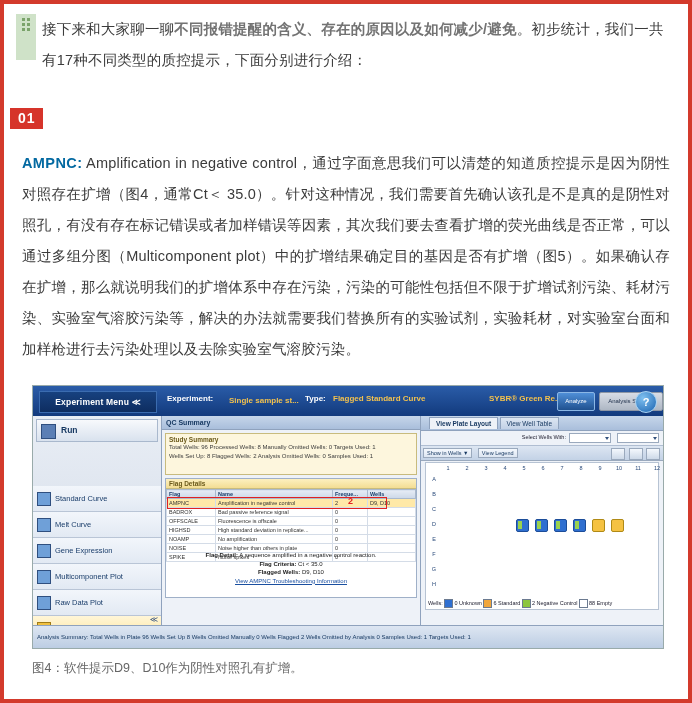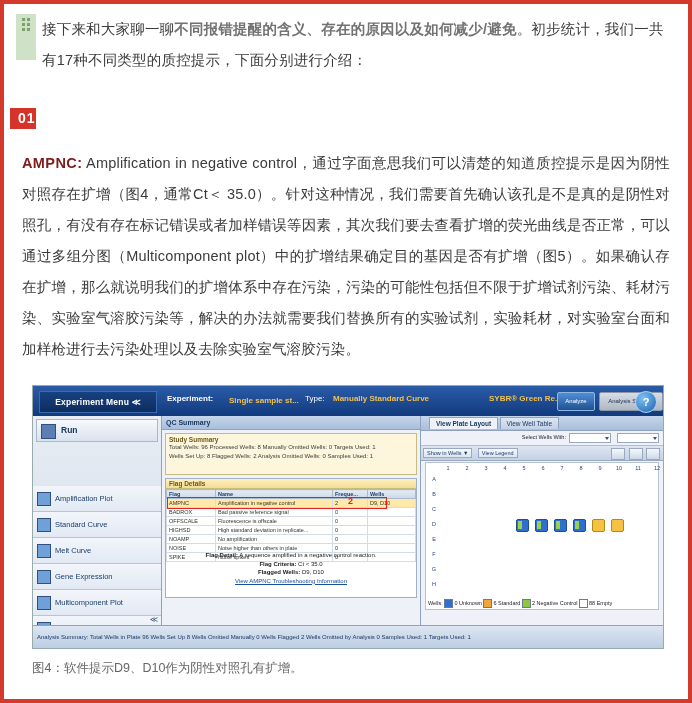--- a/index.html
+++ b/index.html
@@ -102,42 +102,42 @@
 
   
   .badge {
     position: absolute;
     left: 10px;
     top: 108px;
     background: #d6342a;
     color: #fff;
     font-size: 14px;
     font-weight: bold;
-    padding: 3px 0 4px 8px;
+    padding: 3px 7px 4px 8px;
     letter-spacing: 1px;
     line-height: 1;
   }
 
   
   .body-wrap {
     position: absolute;
     left: 22px;
     top: 148px;
     width: 648px;
   }
   .body-text {
     font-size: 14.5px;
     line-height: 31px;
     color: #3b3b3b;
     letter-spacing: 0.2px;
     text-align: justify;
   }
   .body-text b {
     font-weight: bold;
-    color: #7f1d1d;
+    color: #0369a1;
     letter-spacing: 0.4px;
   }
 
   
   .figure {
     position: absolute;
     left: 32px;
     top: 385px;
     width: 630px;
     height: 262px;
@@ -192,21 +192,21 @@
     left: 196px; top: 10px;
     color: #f2c14e;
     font-size: 8px;
     font-weight: bold;
   }
   .sw-type-label {
     position: absolute;
     left: 272px; top: 8px;
     color: #ffffff;
     font-size: 8px;
-    font-weight: normal;
+    font-weight: bold;
   }
   .sw-type-value {
     position: absolute;
     left: 300px; top: 8px;
     color: #f2c14e;
     font-size: 8px;
     font-weight: bold;
   }
   .sw-reag-label {
     position: absolute;
@@ -619,40 +619,36 @@
   </div>
 
   <div class="figure">
     <div class="sw">
 
       <div class="sw-topbar">
         <div class="sw-menu-btn">Experiment Menu ≪</div>
         <div class="sw-exp-label">Experiment:</div>
         <div class="sw-exp-value">Single sample st...</div>
         <div class="sw-type-label">Type:</div>
-        <div class="sw-type-value">Manually Standard Curve</div>
+        <div class="sw-type-value">Flagged Standard Curve</div>
         <div class="sw-reag-label">Reagents:</div>
         <div class="sw-reag-value">SYBR® Green Re...</div>
         <div class="sw-analyze-btn">Analyze</div>
         <div class="sw-settings-btn">Analysis Settings</div>
         <div class="sw-help-btn">?</div>
       </div>
 
       <div class="sw-nav">
         <div class="nav-head">
           <div class="item">
             <span class="ico"></span>
             <span>Run</span>
           </div>
         </div>
         <div class="nav-list">
-          <div class="row">
-            <span class="ico"></span>
-            <span>Amplification Plot</span>
-          </div>
           <div class="row">
             <span class="ico"></span>
             <span>Standard Curve</span>
           </div>
           <div class="row">
             <span class="ico"></span>
             <span>Melt Curve</span>
           </div>
           <div class="row">
             <span class="ico"></span>

